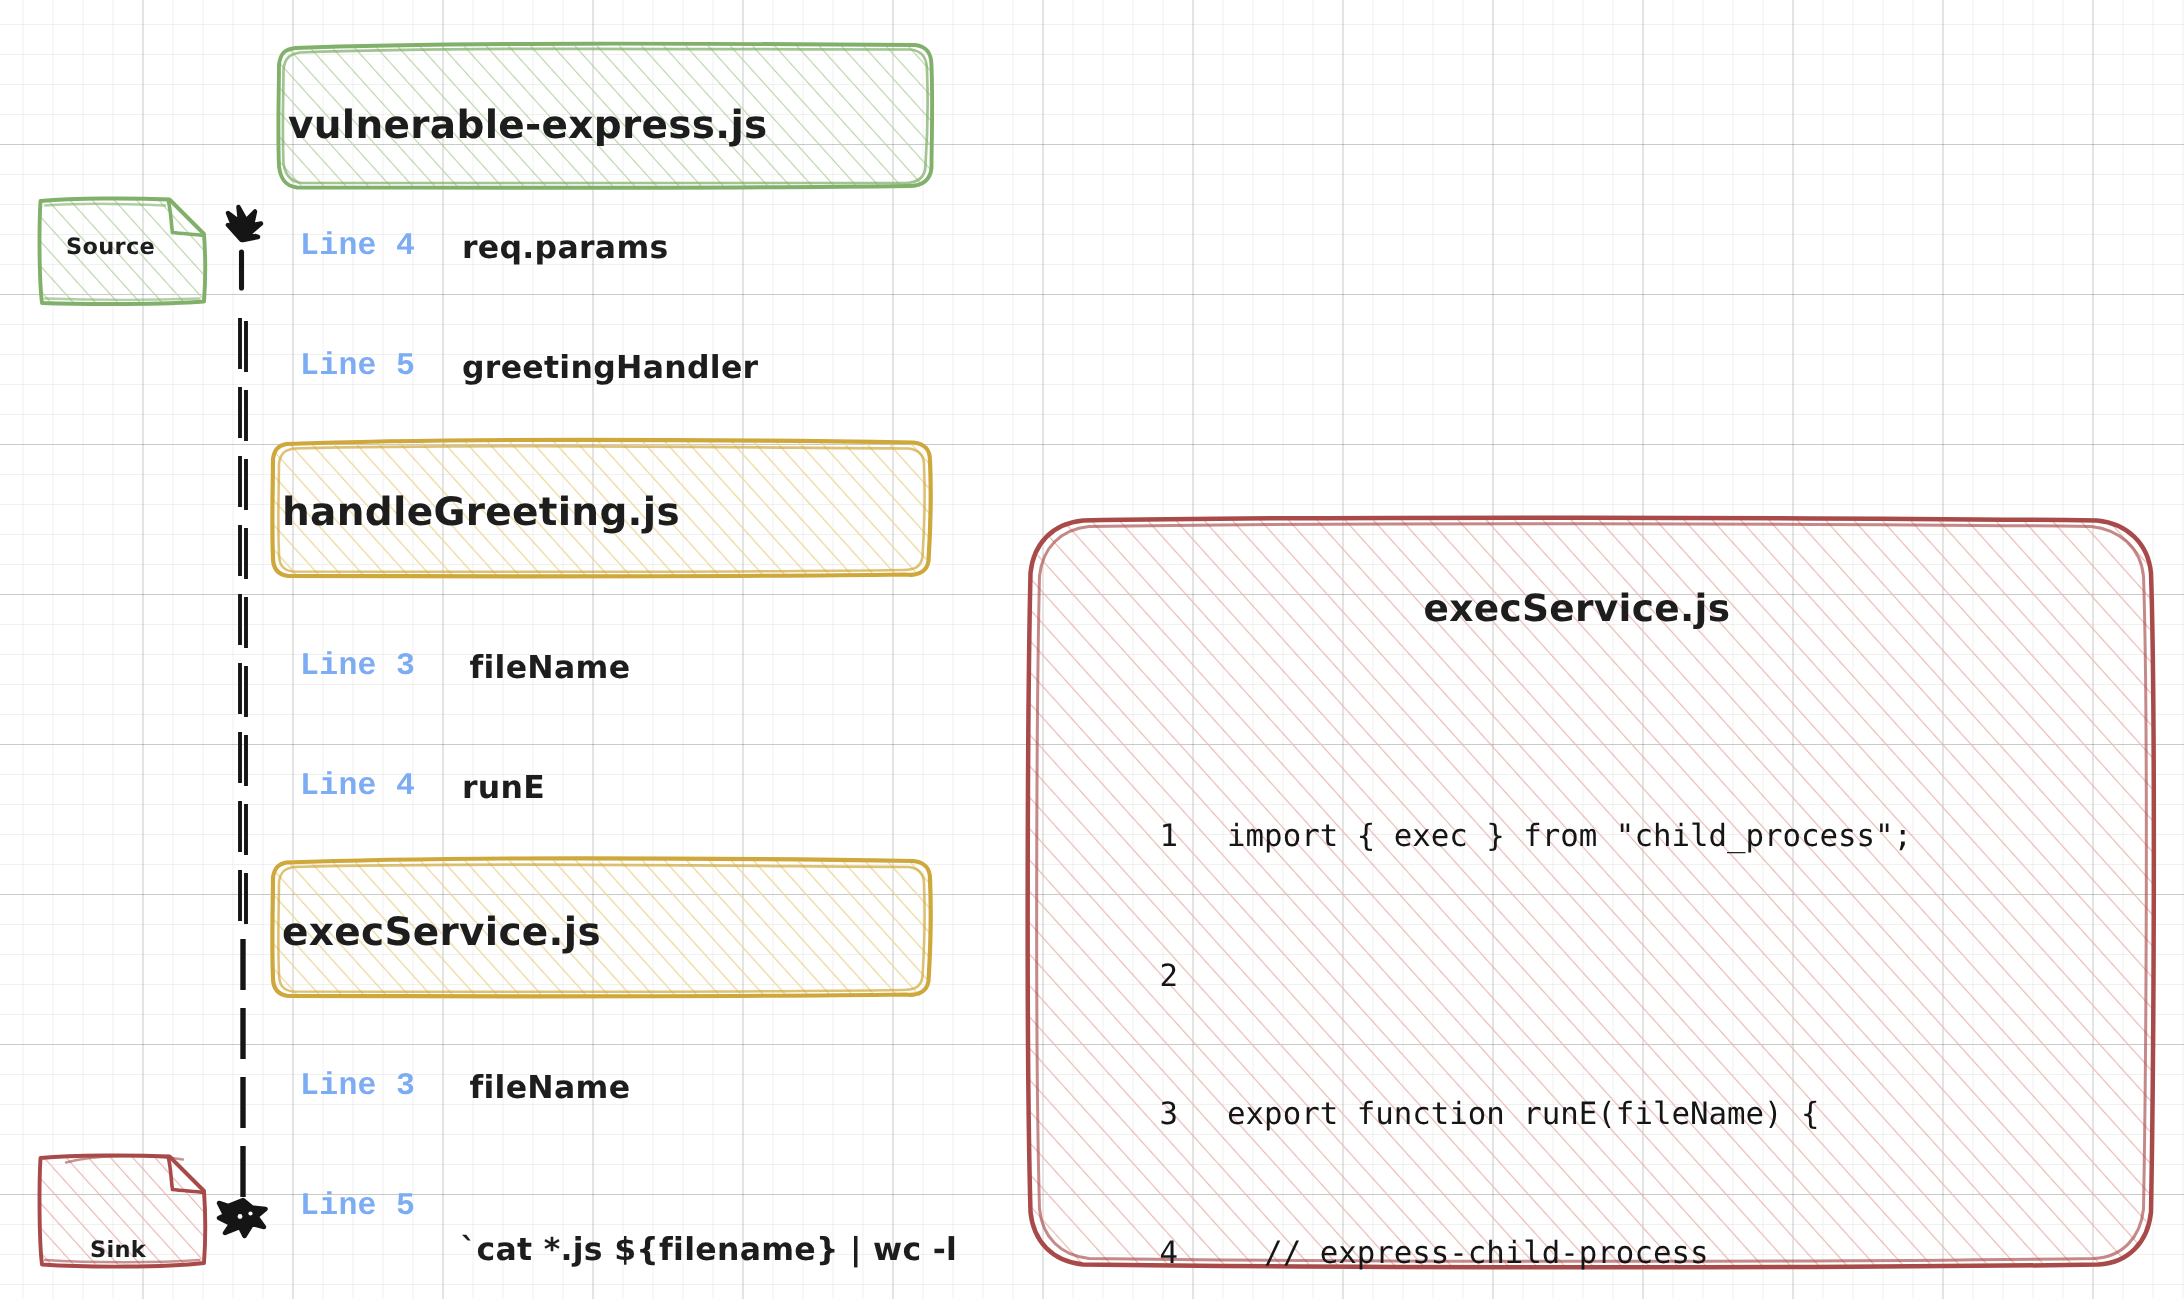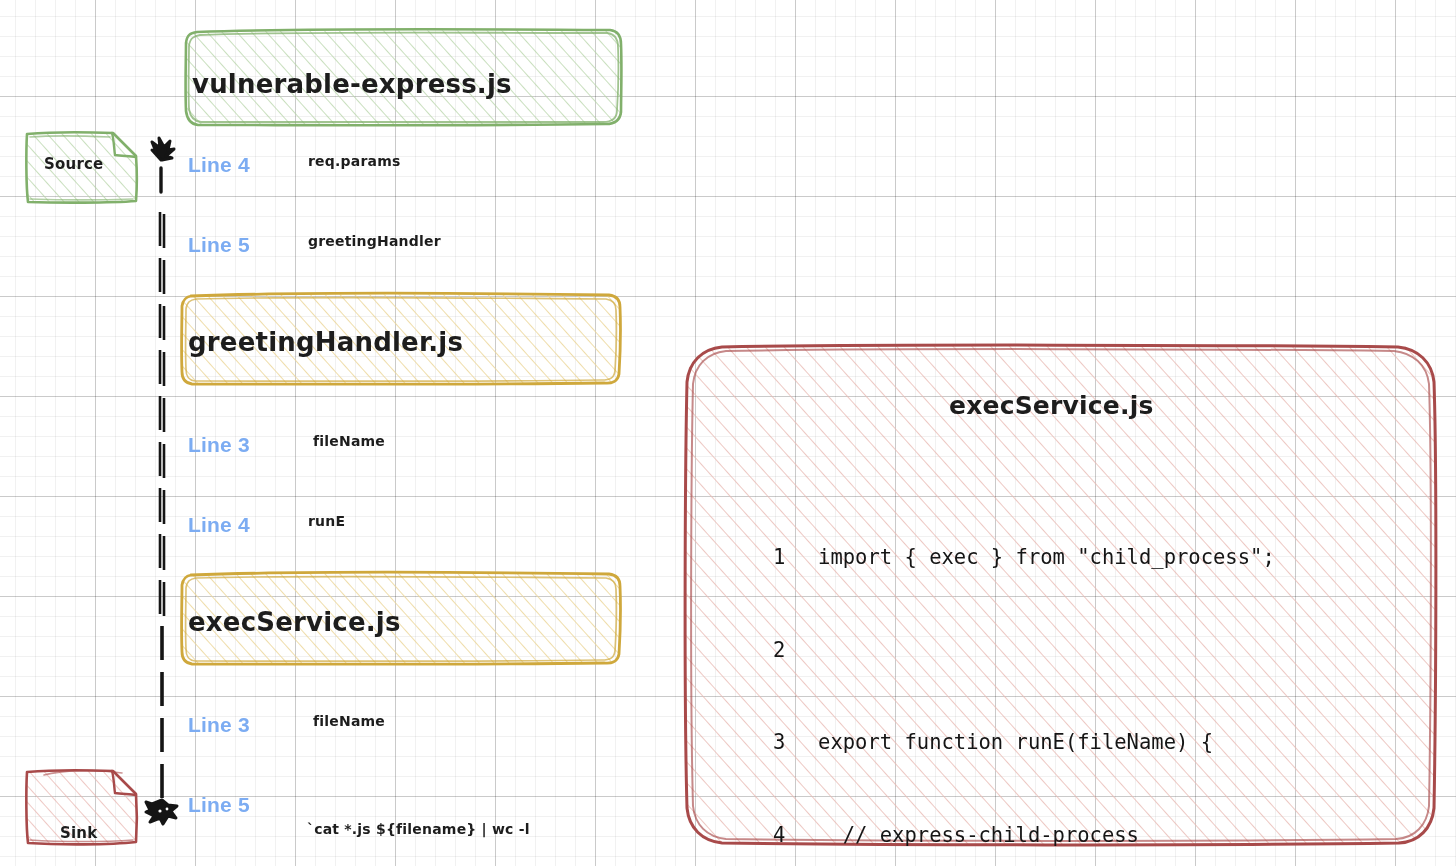--- a/index.html
+++ b/index.html
@@ -31,30 +31,31 @@
   }
   svg.layer { pointer-events: none; }
 
   .lbl {
     position: absolute;
     white-space: nowrap;
     font-family: "DejaVu Sans", sans-serif;
     letter-spacing: 0.2px;
   }
   .lineno-lbl {
-    font-family: Liberation Sans, sans-serif;
+    font-family: Liberation Mono, monospace;
     font-weight: 600;
     color: #7cacf2;
     font-size: 21px;
+    margin-left: 12px;
   }
   .val-lbl {
     font-family: "DejaVu Sans", sans-serif;
     font-weight: 600;
     color: #1d1d1d;
-    font-size: 14px;
+    font-size: 21px;
   }
   .box-title {
     font-family: "DejaVu Sans", sans-serif;
     font-weight: 600;
     color: #1d1d1d;
     font-size: 26px;
   }
   .node-title {
     font-family: "DejaVu Sans", sans-serif;
     font-weight: 600;
@@ -187,21 +188,21 @@
         <circle cx="160" cy="811" r="1.6" fill="#ffffff"></circle>
         <circle cx="167" cy="809" r="1.4" fill="#ffffff"></circle>
       </g>
     </g>
   </svg>
 
   <div class="lbl node-title" style="left:44px; top:155px;">Source</div>
   <div class="lbl node-title" style="left:60px; top:824px;">Sink</div>
 
   <div class="lbl box-title" style="left:192px; top:69px;">vulnerable-express.js</div>
-  <div class="lbl box-title" style="left:188px; top:327px;">greetingHandler.js</div>
+  <div class="lbl box-title" style="left:188px; top:327px;">handleGreeting.js</div>
   <div class="lbl box-title" style="left:188px; top:607px;">execService.js</div>
 
   <div class="lbl lineno-lbl" style="left:188px; top:153px;">Line 4</div>
   <div class="lbl val-lbl" style="left:308px; top:153px;">req.params</div>
 
   <div class="lbl lineno-lbl" style="left:188px; top:233px;">Line 5</div>
   <div class="lbl val-lbl" style="left:308px; top:233px;">greetingHandler</div>
 
   <div class="lbl lineno-lbl" style="left:188px; top:433px;">Line 3</div>
   <div class="lbl val-lbl" style="left:313px; top:433px;">fileName</div>

